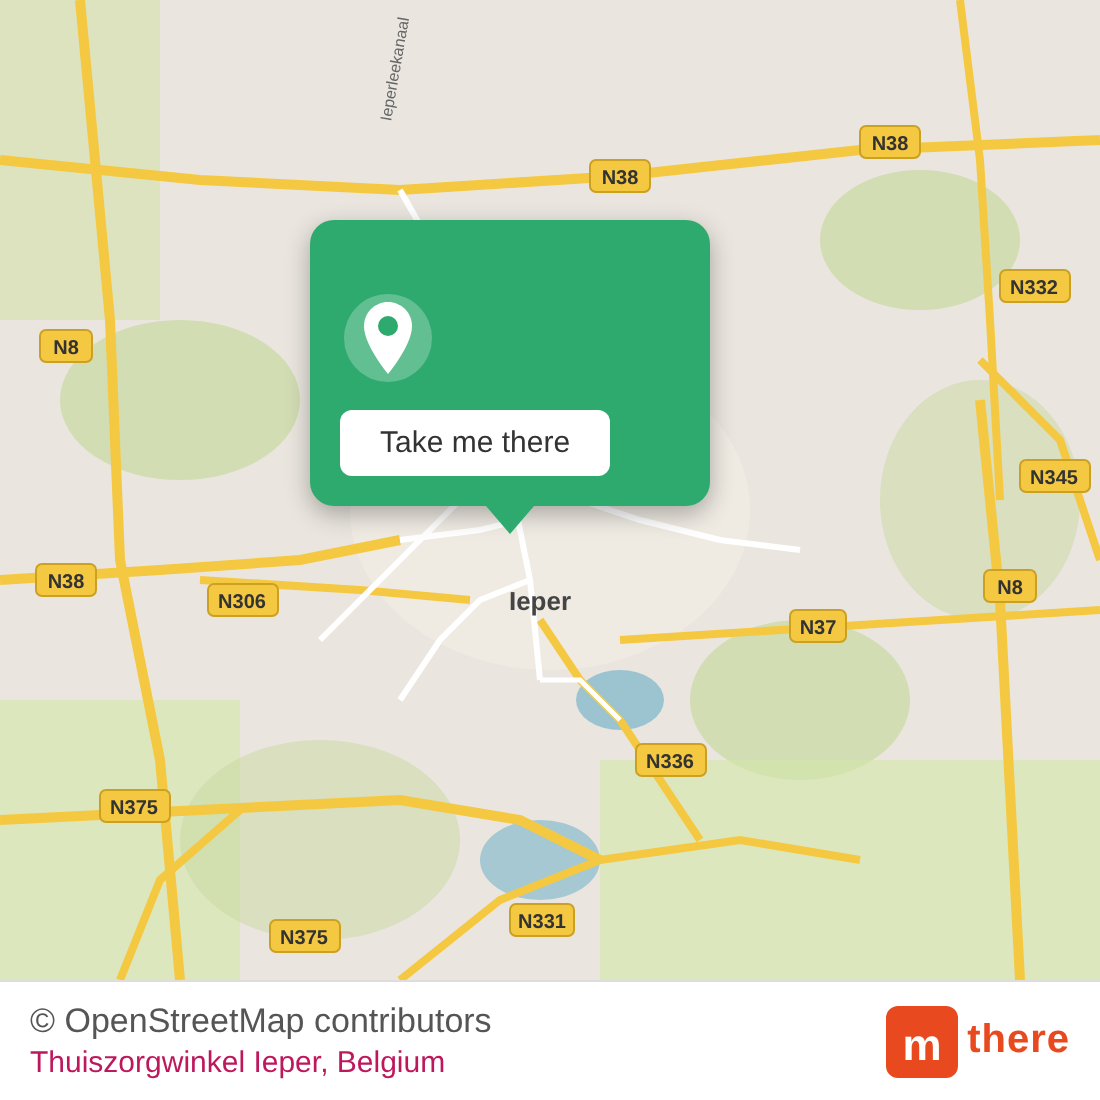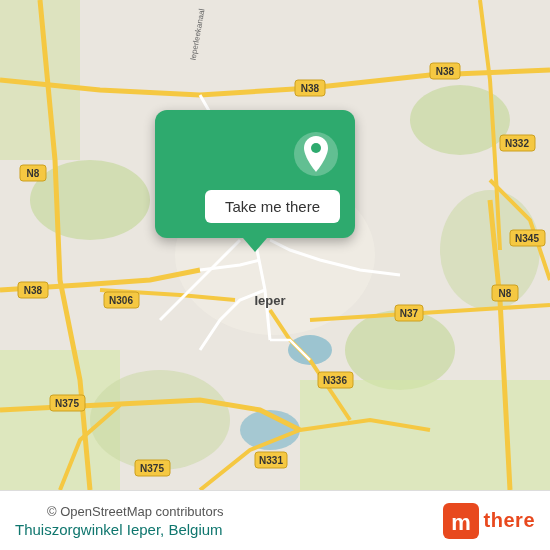--- a/index.html
+++ b/index.html
@@ -28,24 +28,24 @@
     }
 
     
     .popup-card {
       position: absolute;
       top: 110px;
       left: 155px;
       width: 200px;
       background: #2EAA6E;
       border-radius: 12px;
-      padding: 20px 15px 15px;
+      padding: 35px 15px 15px;
       display: flex;
       flex-direction: column;
-      align-items: flex-end;
+      align-items: flex-start;
       box-shadow: 0 4px 12px rgba(0,0,0,0.3);
     }
 
     .popup-card::after {
       content: '';
       position: absolute;
       bottom: -14px;
       left: 50%;
       transform: translateX(-50%);
       width: 0;
@@ -85,29 +85,28 @@
       padding: 0 15px;
     }
 
     .bottom-left {
       display: flex;
       flex-direction: column;
       gap: 2px;
     }
 
     .openstreetmap-credit {
-      font-size: 13px;
+      font-size: 17px;
       color: #555;
-      margin-left: 32px;
     }
 
     .location-label {
       font-size: 15px;
       font-weight: 500;
-      color: #0f766e;
+      color: #be185d;
     }
 
     .moovit-logo {
       display: flex;
       align-items: center;
       gap: 5px;
     }
 
     .moovit-m {
       width: 36px;

